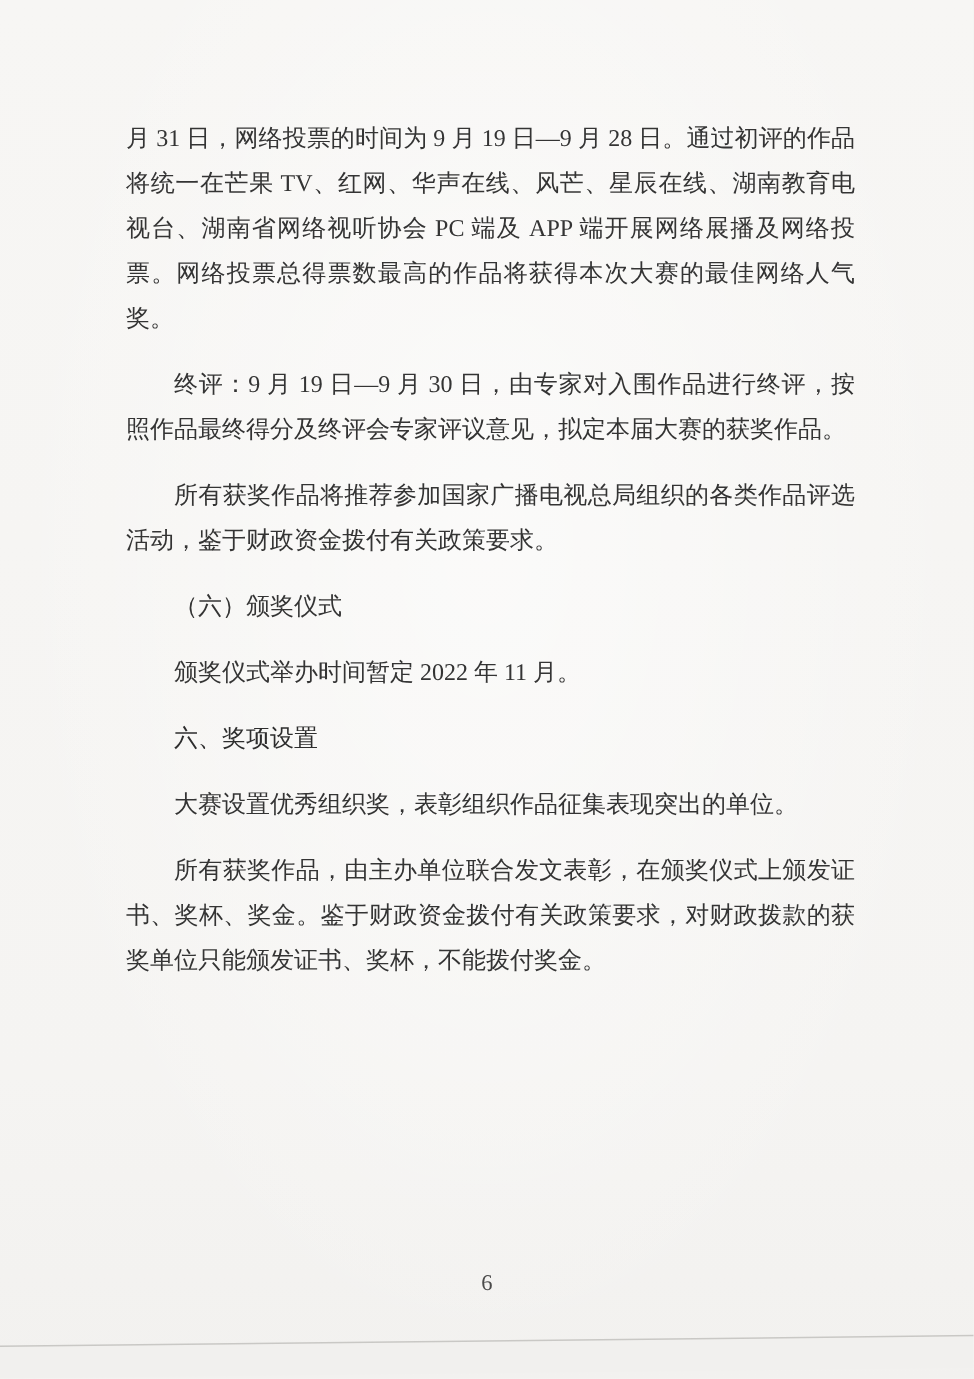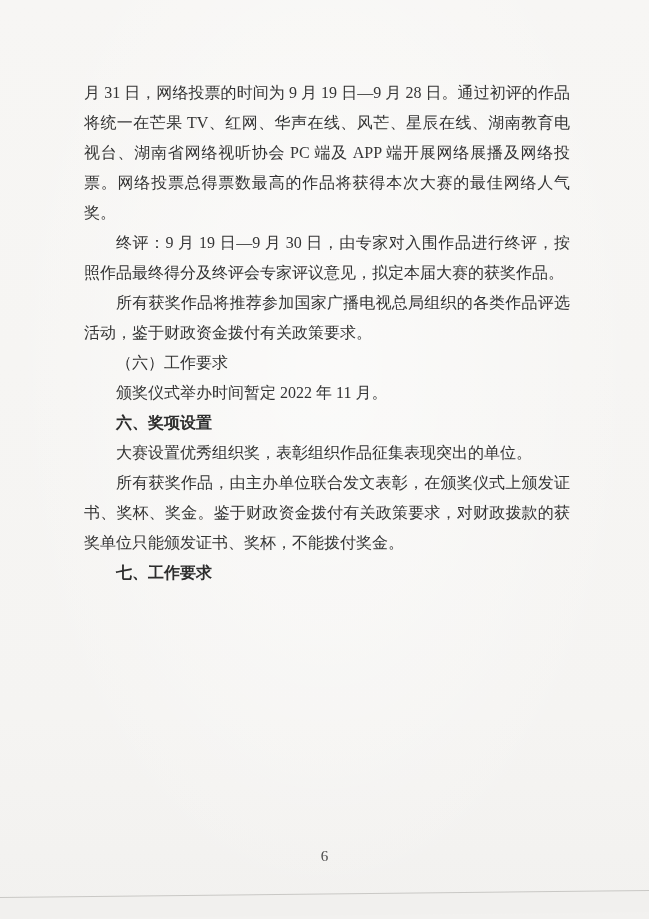--- a/index.html
+++ b/index.html
@@ -30,23 +30,24 @@
     font-size: 16px;
     line-height: 30px;
     text-align: justify;
   }
   p.para {
     margin: 0;
     padding: 0;
   }
   p.indent {
     text-indent: 2em;
+    margin-top: 14px;
   }
   p.heading {
-    font-weight: bold;
+    font-weight: normal;
     font-family: "Liberation Sans", "DejaVu Sans", sans-serif;
     color: #2d2d2d;
   }
   p.subheading {
     color: #343434;
   }
   .page-number {
     position: absolute;
     top: 846px;
     left: 0;
@@ -79,23 +80,22 @@
   }
 </style>
 </head>
 <body>
 
 <div class="scan-page">
   <div class="document-body">
       <p class="para body">月 31 日，网络投票的时间为 9 月 19 日—9 月 28 日。通过初评的作品将统一在芒果 TV、红网、华声在线、风芒、星辰在线、湖南教育电视台、湖南省网络视听协会 PC 端及 APP 端开展网络展播及网络投票。网络投票总得票数最高的作品将获得本次大赛的最佳网络人气奖。</p>
       <p class="para body indent">终评：9 月 19 日—9 月 30 日，由专家对入围作品进行终评，按照作品最终得分及终评会专家评议意见，拟定本届大赛的获奖作品。</p>
       <p class="para body indent">所有获奖作品将推荐参加国家广播电视总局组织的各类作品评选活动，鉴于财政资金拨付有关政策要求。</p>
-      <p class="para subheading indent">（六）工作要求</p>
+      <p class="para subheading indent">（六）颁奖仪式</p>
       <p class="para body indent">颁奖仪式举办时间暂定 2022 年 11 月。</p>
       <p class="para heading indent">六、奖项设置</p>
       <p class="para body indent">大赛设置优秀组织奖，表彰组织作品征集表现突出的单位。</p>
       <p class="para body indent">所有获奖作品，由主办单位联合发文表彰，在颁奖仪式上颁发证书、奖杯、奖金。鉴于财政资金拨付有关政策要求，对财政拨款的获奖单位只能颁发证书、奖杯，不能拨付奖金。</p>
-      <p class="para heading indent">七、工作要求</p>
     </div>
   <div class="page-edge-shadow"></div>
   <div class="page-edge-line"></div>
   <div class="page-number">6</div>
 </div>
 
 </body></html>

